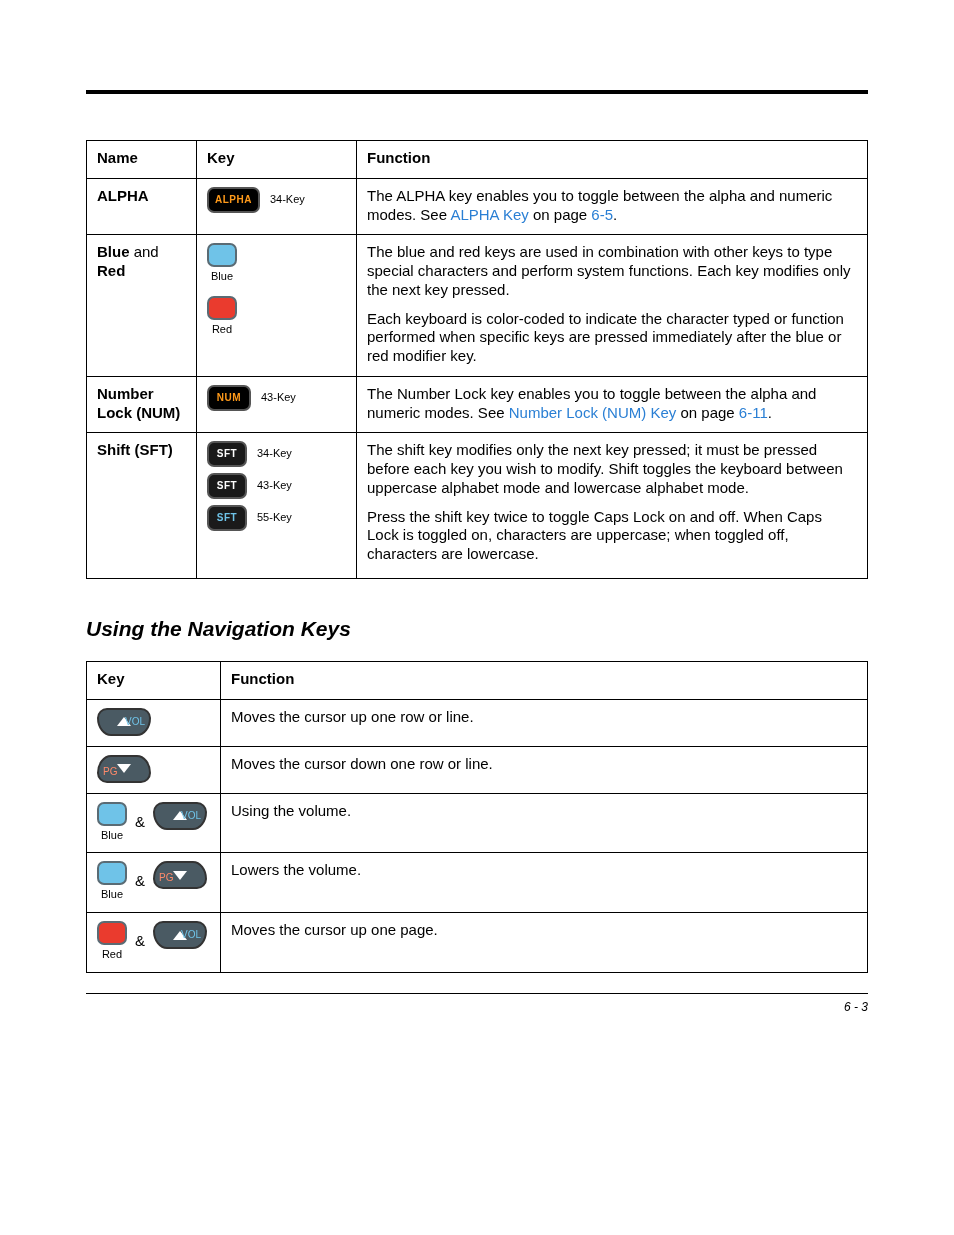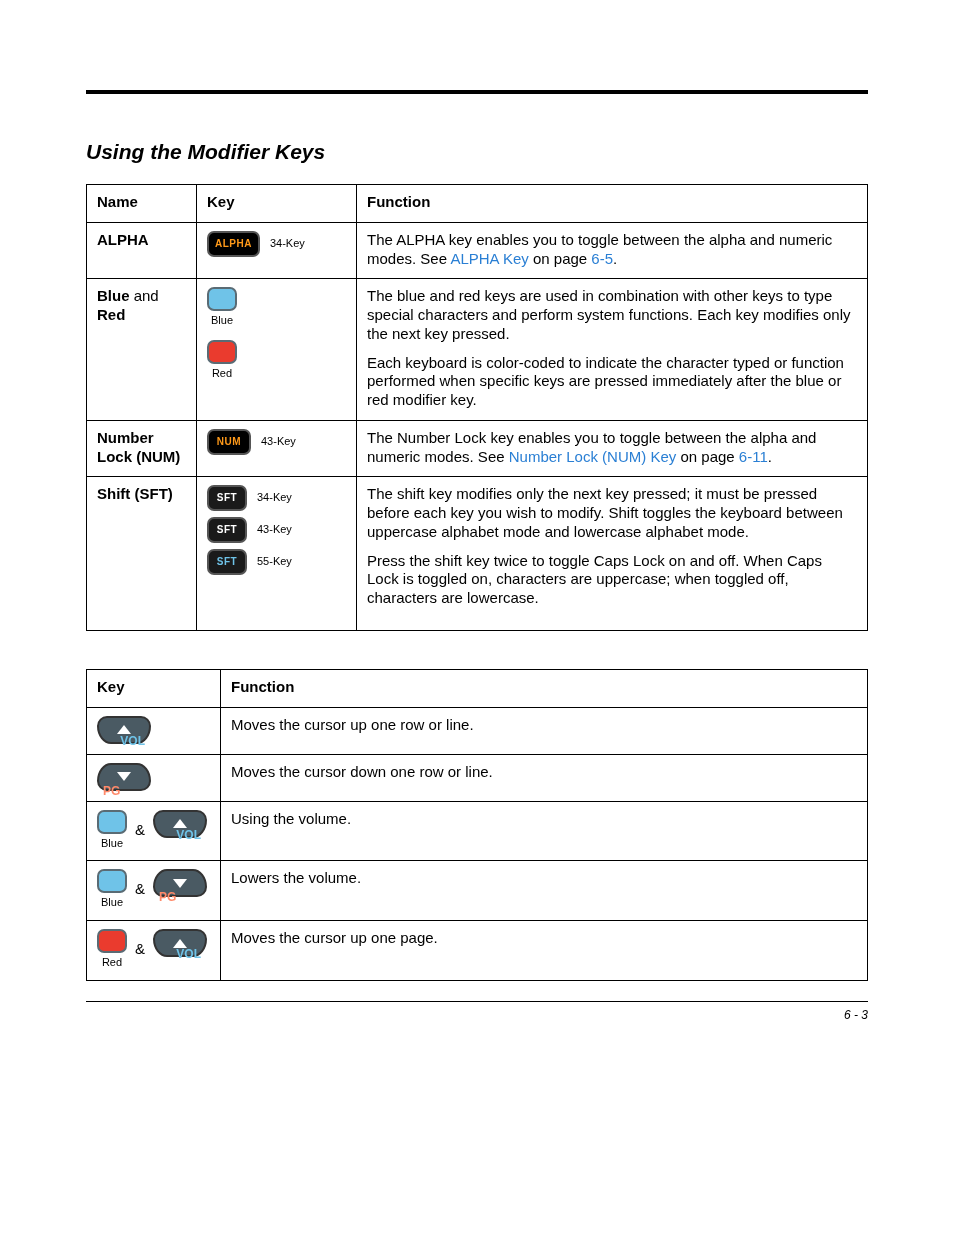--- a/index.html
+++ b/index.html
@@ -89,21 +89,21 @@
     border-radius: 10px 10px 14px 14px / 10px 10px 18px 18px;
     display:flex; align-items:center; justify-content:center;
   }
   .nav-key.down { border-radius: 14px 14px 10px 10px / 18px 18px 10px 10px; }
   .nav-key .arrow-up, .nav-key .arrow-down {
     width:0; height:0; border-left:7px solid transparent; border-right:7px solid transparent;
   }
   .nav-key .arrow-up { border-bottom:9px solid #fff; }
   .nav-key .arrow-down { border-top:9px solid #fff; }
   .nav-key .side-label {
-    position:absolute; font-size:12px; font-weight:bold;margin-top:10px;
+    position:absolute; font-size:10px; font-weight:normal;
   }
   .nav-key .side-label.vol { right:4px; top:6px; color:#6fc3e8; }
   .nav-key .side-label.pg  { left:4px; top:9px; color:#ff8a6a; }
 
   .amp { font-size:15px; font-weight:normal; align-self:center; margin:0 2px; }
 
   .page-footer {
     border-top: 1px solid #000;
     margin-top: 20px;
     padding-top: 6px;
@@ -112,21 +112,20 @@
     font-size: 12px;
   }
   p.para { margin: 0 0 10px 0; }
 </style>
 </head>
 <body>
 
 <div class="page">
   <div class="top-rule"></div>
 
-  <h2 class="section-title">Using the Modifier Keys</h2>
 
   <table class="content-table">
     <thead>
       <tr>
         <th class="col-name">Name</th>
         <th class="col-key">Key</th>
         <th>Function</th>
       </tr>
     </thead>
     <tbody>
@@ -192,26 +191,27 @@
               <span class="key-caption">43-Key</span>
             </div>
             <div class="key-row">
               <span class="key-chip chip-sft-blue">SFT</span>
               <span class="key-caption">55-Key</span>
             </div>
           </div>
         </td>
         <td>
           <p class="para">The shift key modifies only the next key pressed; it must be pressed before each key you wish to modify. Shift toggles the keyboard between uppercase alphabet mode and lowercase alphabet mode.</p>
-          <p class="para" style="margin-bottom:12px">Press the shift key twice to toggle Caps Lock on and off. When Caps Lock is toggled on, characters are uppercase; when toggled off, characters are lowercase.</p>
+          <p class="para" style="margin-bottom:4px">Press the shift key twice to toggle Caps Lock on and off. When Caps Lock is toggled on, characters are uppercase; when toggled off, characters are lowercase.</p>
         </td>
       </tr>
     </tbody>
   </table>
 
+  <h2 class="section-title">Using the Navigation Keys</h2>
 
   <table class="content-table" style="margin-bottom:20px;">
     <thead>
       <tr>
         <th class="col-key2">Key</th>
         <th>Function</th>
       </tr>
     </thead>
     <tbody>
 

